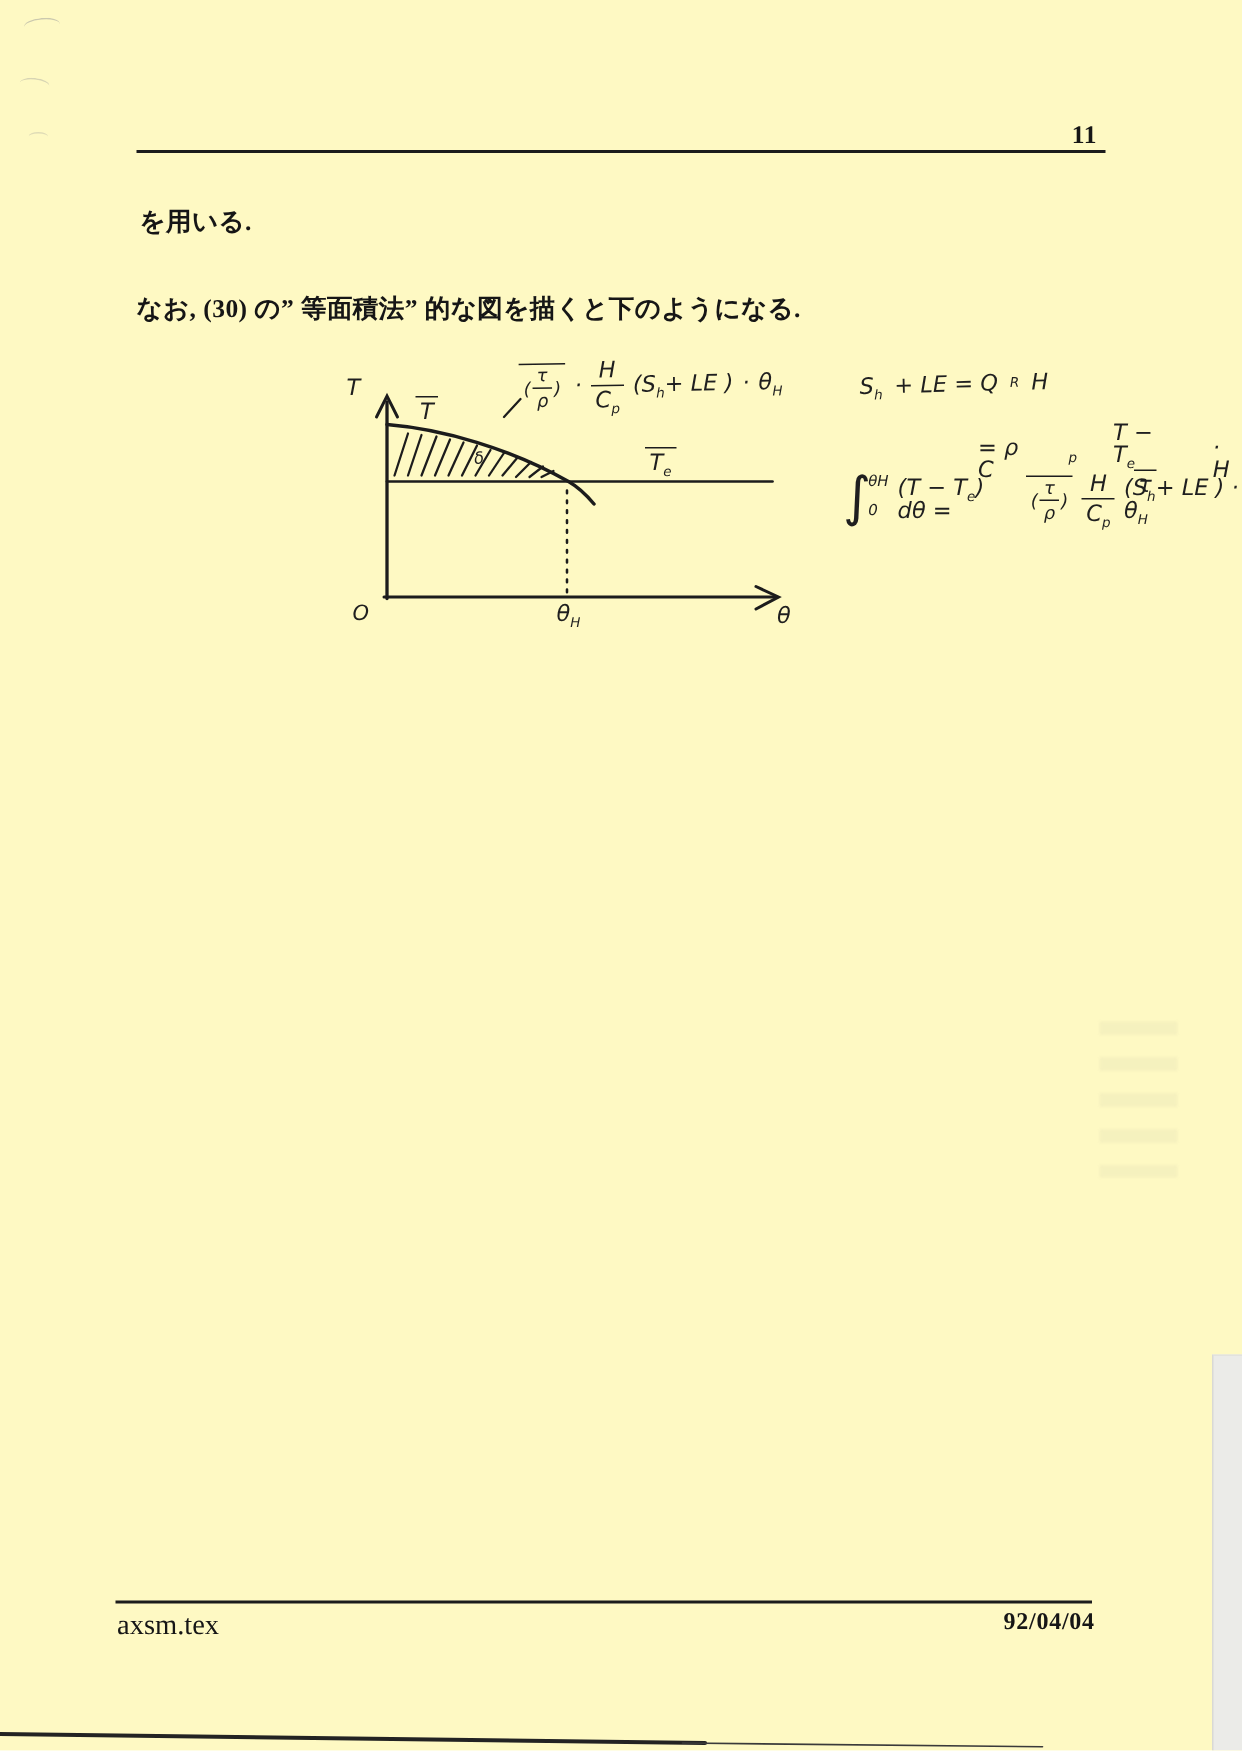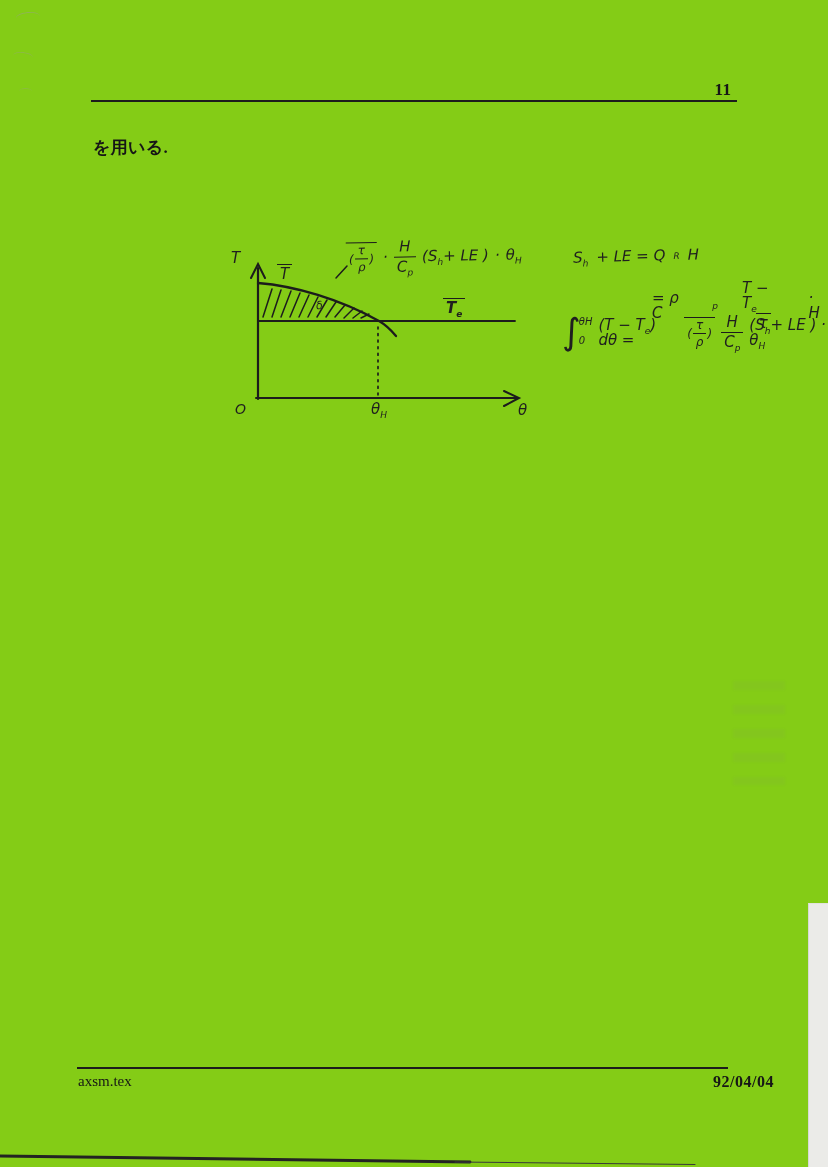--- a/index.html
+++ b/index.html
@@ -1,37 +1,37 @@
 <!DOCTYPE html>
 <html><head>
 <meta charset="utf-8">
 <style>
   html,body{margin:0;padding:0;background:#ffffff;}
   .page{
     position:relative;width:828px;height:1167px;overflow:hidden;
-    background:#84cc16;color:#161616;
+    background:#fef9c3;color:#161616;
     font-family:"Liberation Serif","DejaVu Serif",serif;
   }
   
   .pageno{position:absolute;left:706px;top:80px;width:34px;text-align:center;
           font-weight:bold;font-size:17px;letter-spacing:.5px;}
   .hrule{position:absolute;background:#1c1c1c;height:2px;}
   .hrule.header{left:91px;top:100px;width:646px;}
   .hrule.footer{left:77px;top:1067px;width:651px;}
   .body-line{position:absolute;font-size:17px;letter-spacing:.3px;font-weight:bold;}
   .body1{left:93px;top:136px;}
   .body2{left:91px;top:194px;}
-  .foot-left{position:absolute;left:78px;top:1073px;font-size:15px;}
-  .foot-right{position:absolute;left:669px;top:1073px;font-size:16px;font-weight:bold;letter-spacing:.5px;margin-left:44px;}
+  .foot-left{position:absolute;left:78px;top:1073px;font-size:19px;}
+  .foot-right{position:absolute;left:669px;top:1073px;font-size:16px;font-weight:bold;letter-spacing:.5px;}
   
   .hand{font-family:"DejaVu Sans",sans-serif;font-style:italic;color:#1f1f1f;}
   .lbl{position:absolute;font-size:15px;line-height:1;}
   .lbl-T{left:231px;top:251px;}
   .lbl-Tbar{left:277px;top:264px;}
-  .lbl-Te{left:443px;top:298px;font-weight:bold;}
+  .lbl-Te{left:430px;top:298px;}
   .lbl-O{left:235px;top:402px;font-size:14px;}
   .lbl-thetaH{left:371px;top:402px;}
   .lbl-theta{left:518px;top:403px;}
   .lbl-delta{left:316px;top:300px;font-size:11px;transform:rotate(-8deg);}
   sub{font-size:.6em;line-height:0;}
   .ovbar{display:inline-block;border-top:1.7px solid #1c1c1c;padding:1.5px 3px 0 3px;line-height:1;}
   .frac{display:inline-flex;flex-direction:column;align-items:center;line-height:1;vertical-align:middle;}
   .frac .num{padding:0 3px 2px;}
   .frac .den{border-top:1.6px solid #1c1c1c;padding:2px 3px 0;}
   .pgroup{display:inline-flex;align-items:center;gap:1px;}
@@ -65,20 +65,21 @@
   <div class="corner-mark cm1"></div>
   <div class="corner-mark cm2"></div>
   <div class="corner-mark cm3"></div>
   <div class="bleed"></div>
   <div class="edge-band"></div>
 
   <div class="hrule header"></div>
   <div class="pageno">11</div>
 
   <div class="body-line body1">を用いる.</div>
+  <div class="body-line body2">なお, (30) の” 等面積法” 的な図を描くと下のようになる.</div>
 
   <svg class="ink" width="828" height="1167" viewBox="0 0 828 1167">
     <g stroke="#1c1c1c" fill="none" stroke-linecap="round">
 
       <path d="M258,399 L258,268" stroke-width="2.2"></path>
       <path d="M251,278 L258,264 L265,278" stroke-width="2"></path>
 
       <path d="M256,398 L517,398" stroke-width="2"></path>
       <path d="M504,391 L519,398 L504,406" stroke-width="2"></path>
 

